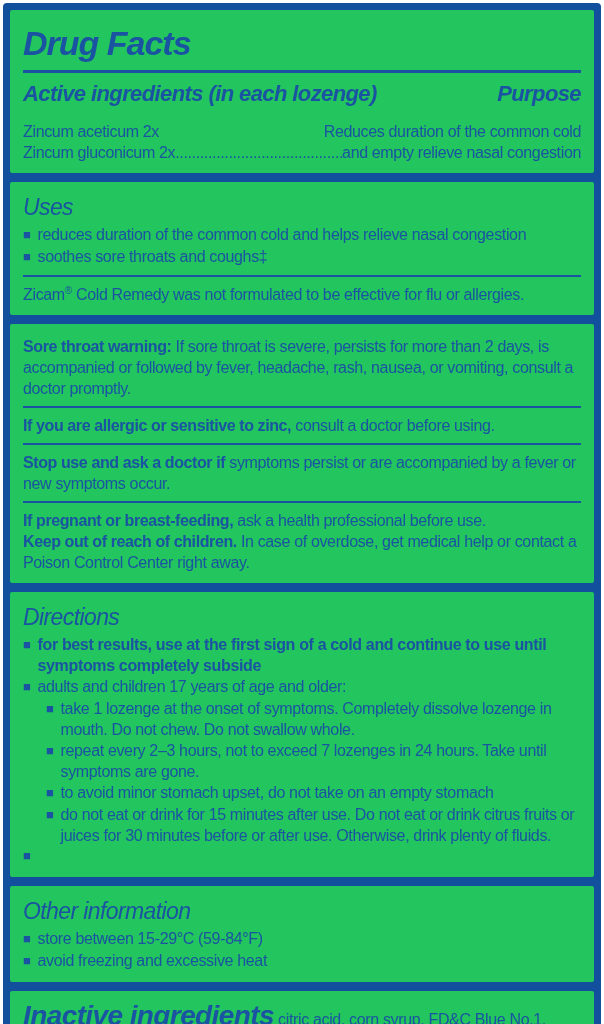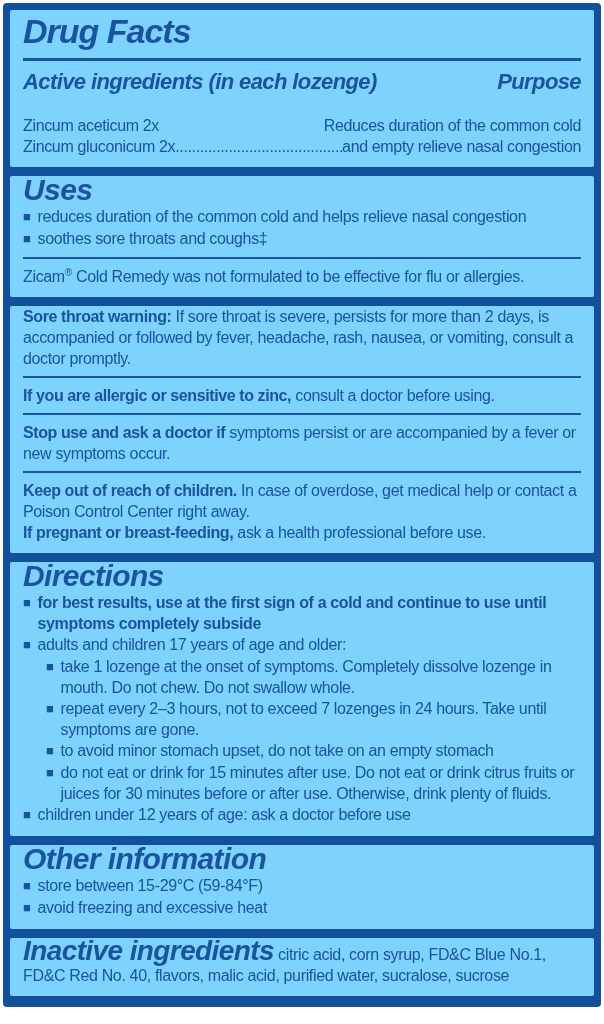--- a/index.html
+++ b/index.html
@@ -17,23 +17,23 @@
     background: #124f9d;
     border-radius: 4px;
     padding: 7px;
     display: flex;
     flex-direction: column;
     gap: 9px;
     min-height: 1004px;
     box-sizing: border-box;
   }
   .panel {
-    background: #7dd3fc;
+    background: #22c55e;
     border-radius: 2px;
-    padding: 0 13px 10px 13px;
+    padding: 12px 13px 10px 13px;
     color: #1a53a1;
     font-size: 16px;
     line-height: 21px;
     letter-spacing: -0.35px;
   }
   .title {
     font-size: 34px;
     line-height: 38px;
     font-weight: bold;
     font-style: italic;
@@ -52,40 +52,40 @@
   }
   .ai-heading-row {
     display: flex;
     justify-content: space-between;
     align-items: baseline;
     font-size: 22px;
     line-height: 26px;
     font-weight: bold;
     font-style: italic;
     letter-spacing: -0.6px;
-    margin-bottom: 20px;
+    margin-bottom: 14px;
   }
   .ai-row {
     display: flex;
     align-items: flex-start;
   }
   .ai-name { white-space: nowrap; }
   .ai-leaders {
     flex: 1;
     overflow: hidden;
     white-space: nowrap;
   }
   .ai-purpose {
     white-space: nowrap;
     text-align: right;
   }
   .section-heading {
-    font-size: 30px;
+    font-size: 23px;
     line-height: 27px;
-    font-weight: bold;
+    font-weight: normal;
     font-style: italic;
     letter-spacing: -0.6px;
     margin: 0 0 3px 0;
   }
   .bullet-item {
     display: flex;
     align-items: baseline;
   }
   .bullet-item .bullet {
     font-size: 13px;
@@ -150,22 +150,22 @@
     <p class="para note"><span>Zicam</span><span class="reg">®</span><span> Cold Remedy was not formulated to be effective for flu or allergies.</span></p>
   </div>
 
   <div class="panel">
     <p class="para"><b>Sore throat warning:</b><span> If sore throat is severe, persists for more than 2 days, is accompanied or followed by fever, headache, rash, nausea, or vomiting, consult a doctor promptly.</span></p>
     <hr class="thin-rule">
     <p class="para"><b>If you are allergic or sensitive to zinc,</b><span> consult a doctor before using.</span></p>
     <hr class="thin-rule">
     <p class="para"><b>Stop use and ask a doctor if</b><span> symptoms persist or are accompanied by a fever or new symptoms occur.</span></p>
     <hr class="thin-rule">
+    <p class="para"><b>If pregnant or breast-feeding,</b><span> ask a health professional before use.</span></p>
     <p class="para"><b>Keep out of reach of children.</b><span> In case of overdose, get medical help or contact a Poison Control Center right away.</span></p>
-    <p class="para"><b>If pregnant or breast-feeding,</b><span> ask a health professional before use.</span></p>
   </div>
 
   <div class="panel">
     <div class="section-heading">Directions</div>
     <div class="bullet-item bold-text">
       <span class="bullet">■</span>
       <span>for best results, use at the first sign of a cold and continue to use until symptoms completely subside</span>
     </div>
     <div class="bullet-item">
       <span class="bullet">■</span>
@@ -182,21 +182,20 @@
     <div class="bullet-item level2">
       <span class="bullet">■</span>
       <span>to avoid minor stomach upset, do not take on an empty stomach</span>
     </div>
     <div class="bullet-item level2">
       <span class="bullet">■</span>
       <span>do not eat or drink for 15 minutes after use. Do not eat or drink citrus fruits or juices for 30 minutes before or after use. Otherwise, drink plenty of fluids.</span>
     </div>
     <div class="bullet-item">
       <span class="bullet">■</span>
-      <span>children under 12 years of age: ask a doctor before use</span>
     </div>
   </div>
 
   <div class="panel">
     <div class="section-heading">Other information</div>
     <div class="bullet-item">
       <span class="bullet">■</span>
       <span>store between 15-29°C (59-84°F)</span>
     </div>
     <div class="bullet-item">

